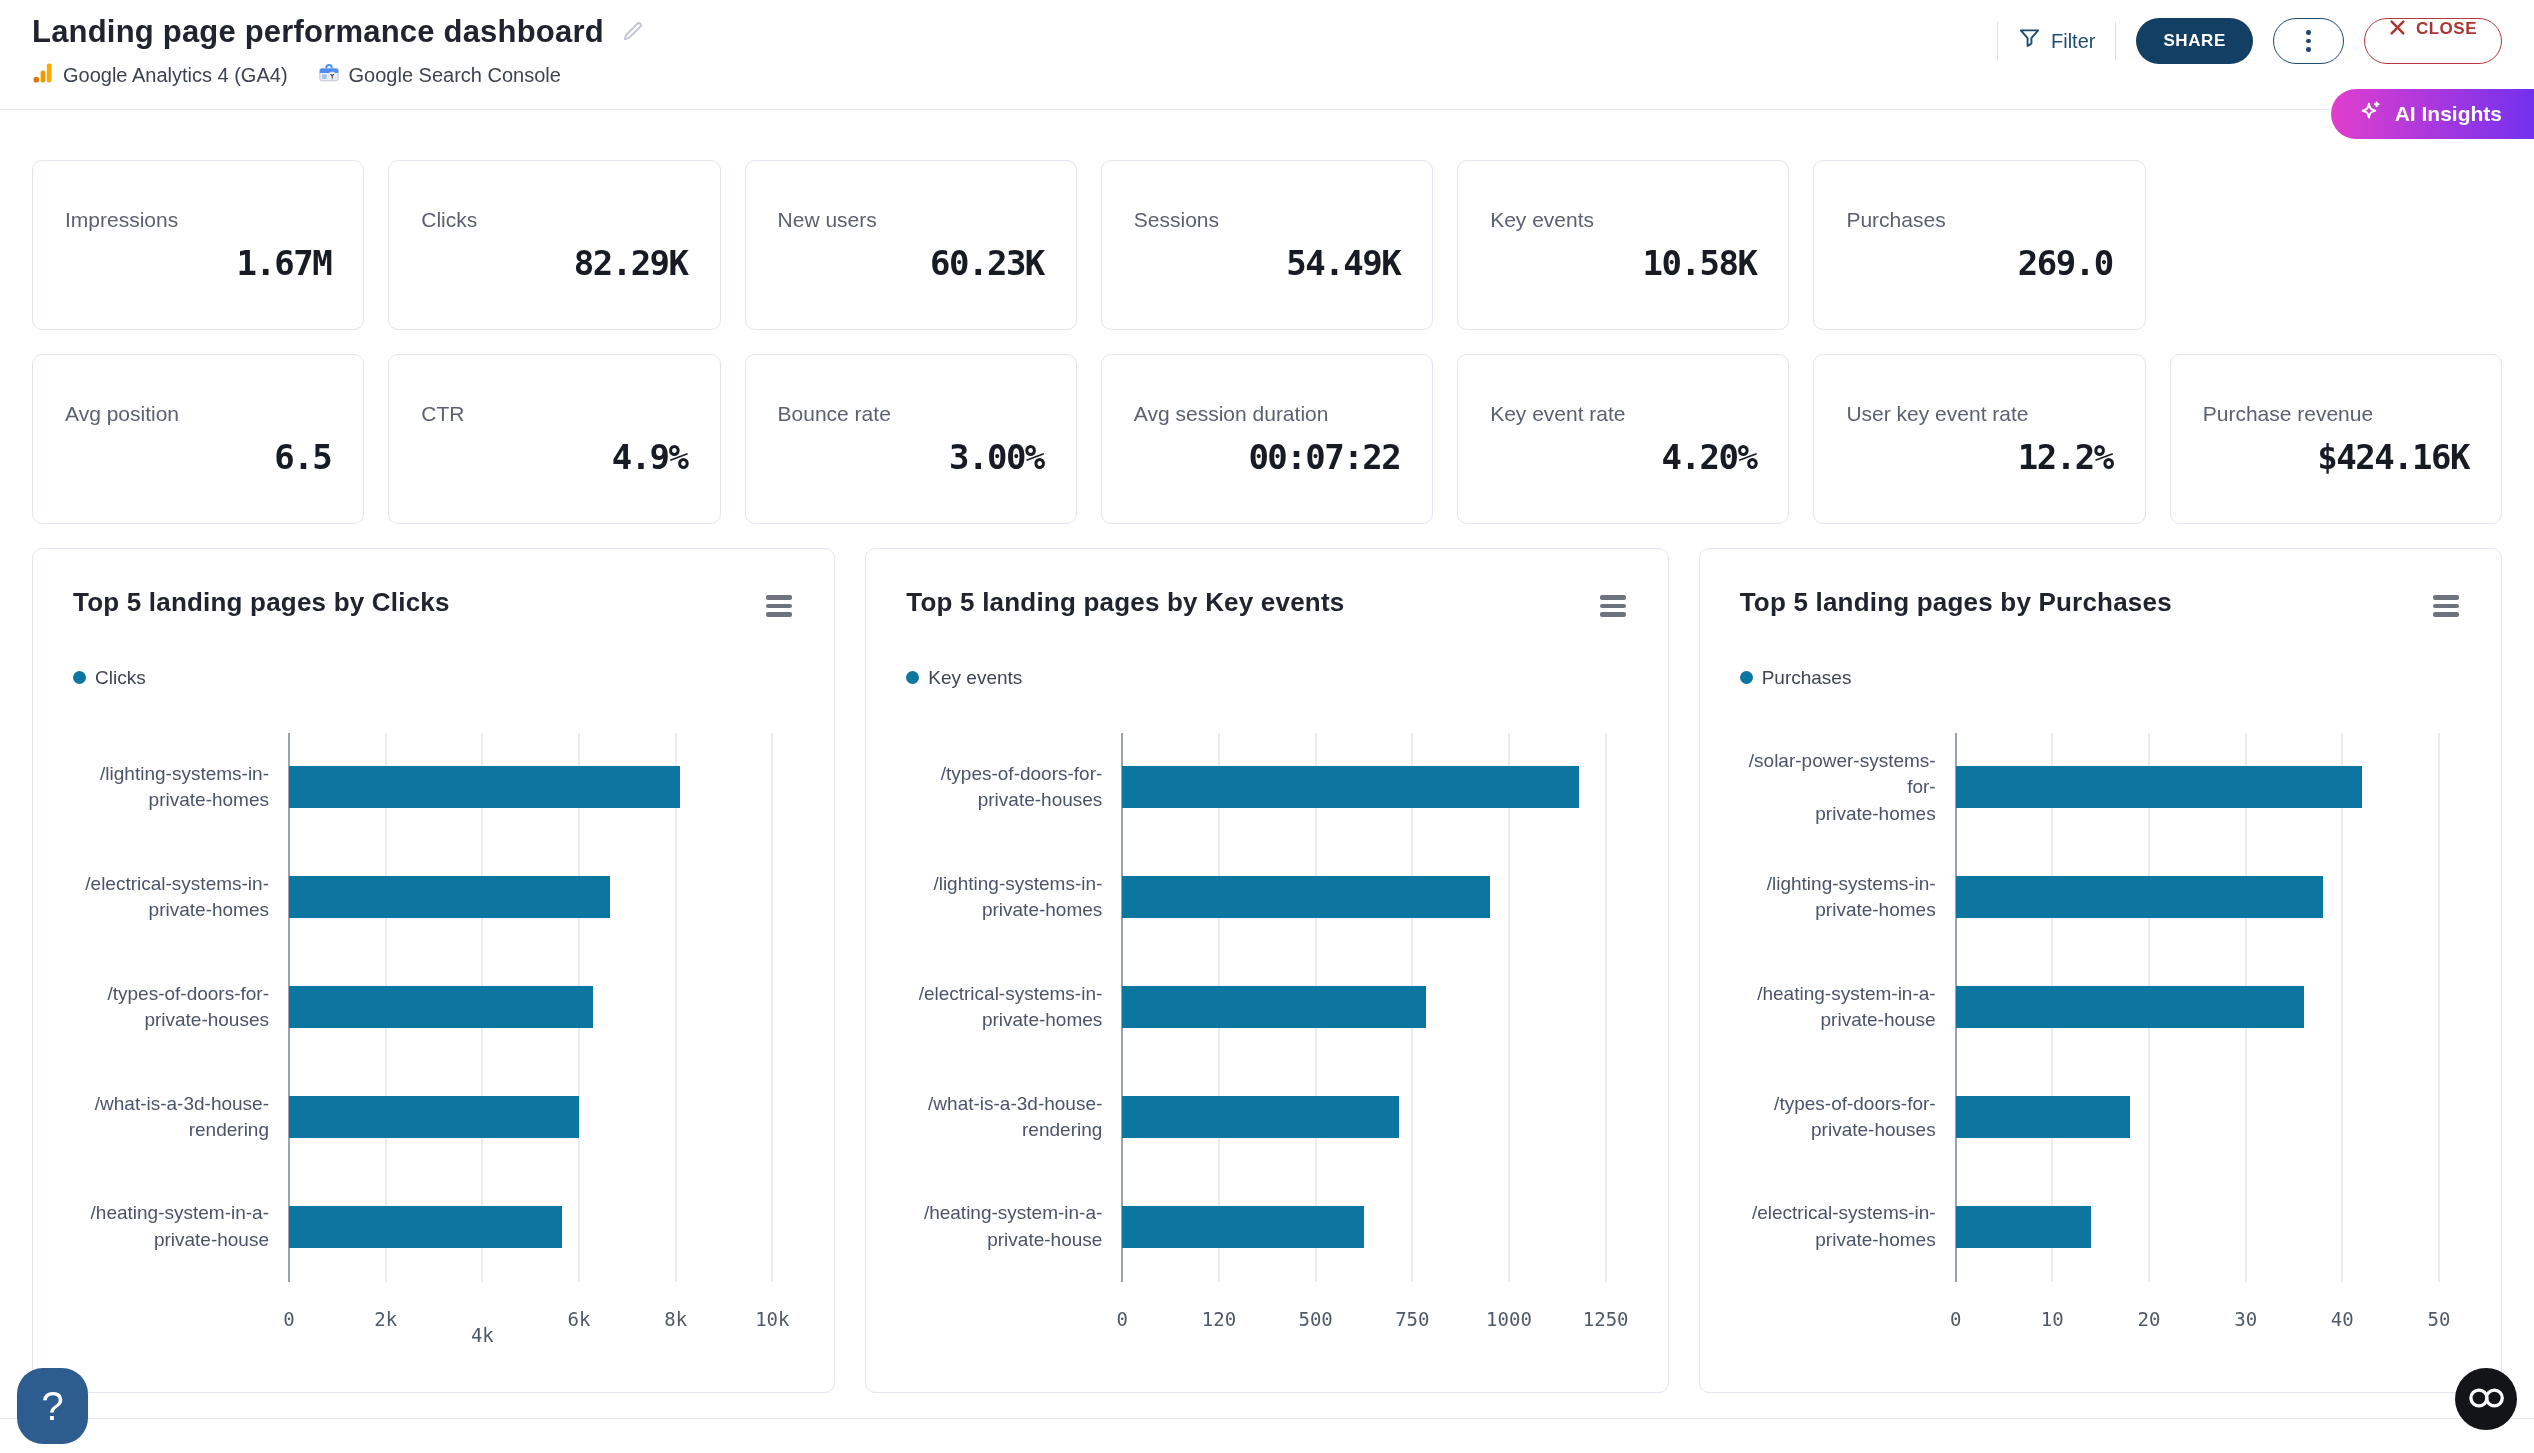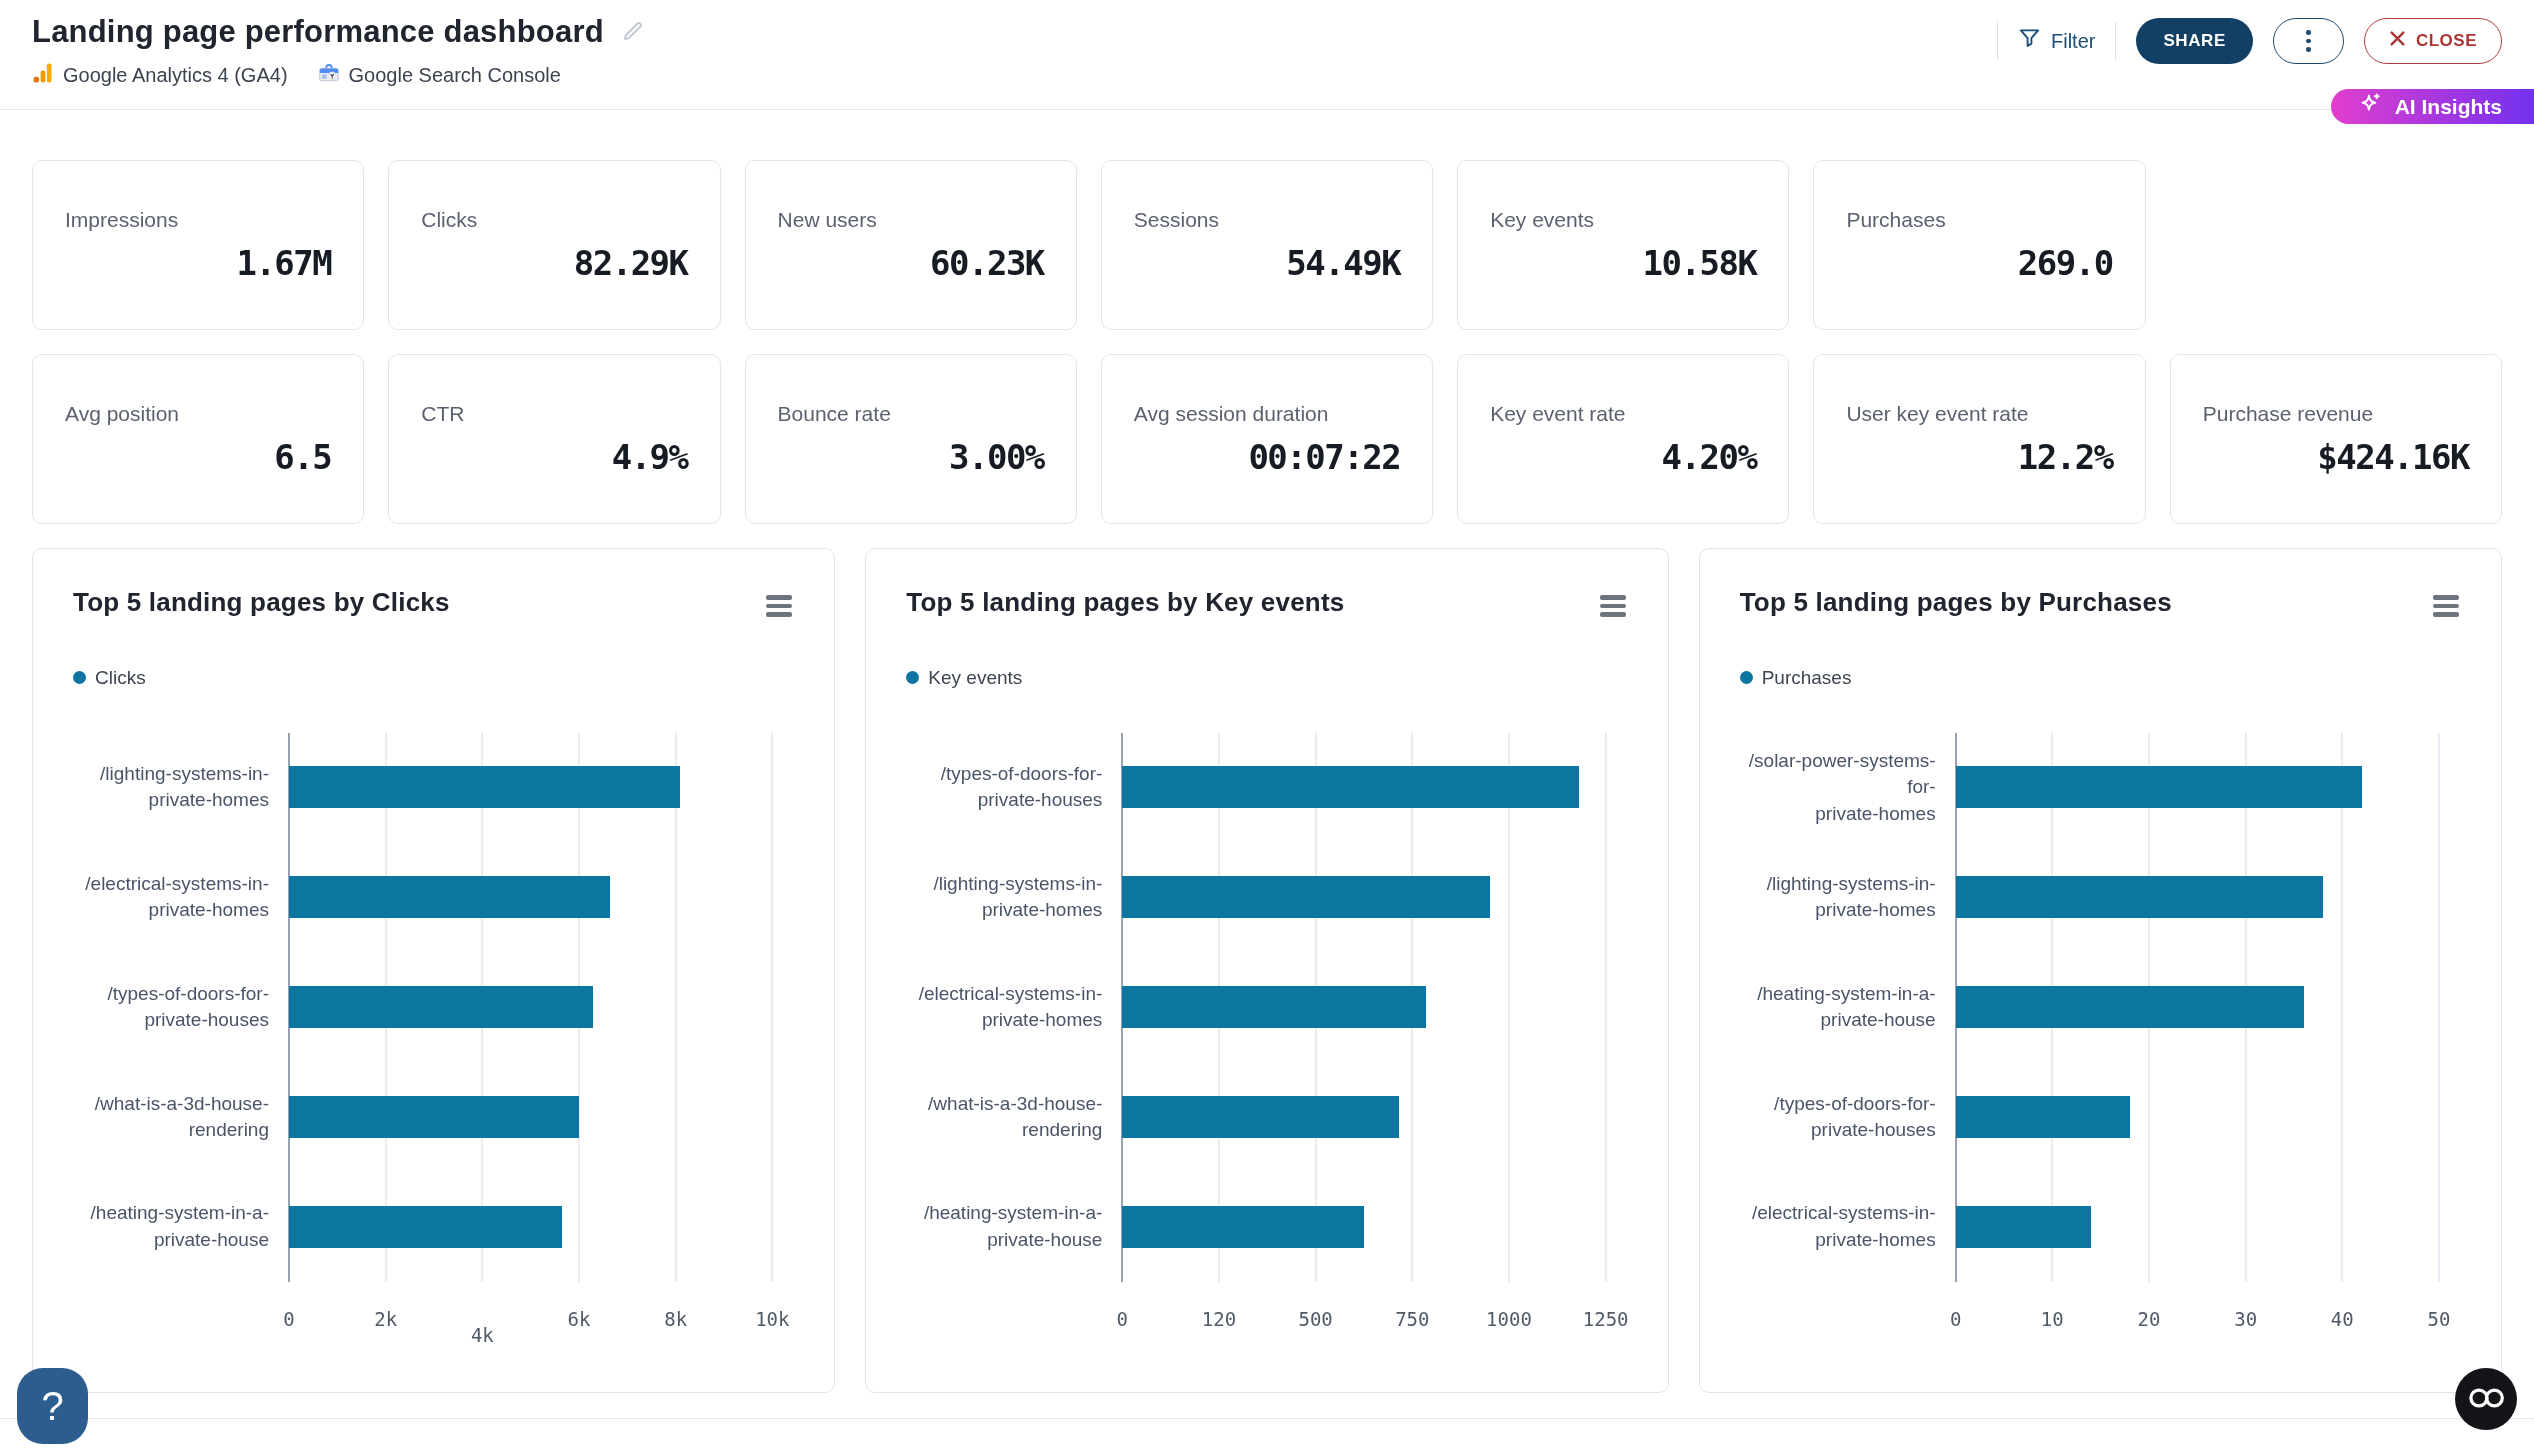--- a/index.html
+++ b/index.html
@@ -20,22 +20,22 @@
   .page-title { font-size: 31px; font-weight: 700; color: #20242f; letter-spacing: 0.2px; }
   .pencil-btn { background: none; border: 0; display: flex; align-items: center; }
   .sources { display: flex; gap: 30px; margin-top: 12px; padding-bottom: 20px; }
   .source { display: flex; align-items: center; gap: 9px; font-size: 20px; color: #3c4350; background: none; border: 0; }
   .header-actions { display: flex; align-items: center; gap: 20px; margin-top: 4px; }
   .vdiv { width: 1px; height: 38px; background: #dcdfe9; }
   .filter-btn { display: flex; align-items: center; gap: 10px; font-size: 20px; font-weight: 500; color: #1c4d74; background: none; border: 0; }
   .share-btn { height: 46px; border-radius: 23px; background: #123f63; color: #fff; border: 0; padding: 0 27px; font-size: 17px; font-weight: 700; letter-spacing: 0.6px; }
   .more-btn { height: 46px; width: 71px; border-radius: 23px; background: #fff; border: 1.5px solid #1d4a6e; display: flex; flex-direction: column; align-items: center; justify-content: center; gap: 4px; }
   .more-btn .dot { width: 4.5px; height: 4.5px; border-radius: 50%; background: #1d4a6e; }
-  .close-btn { height: 46px; border-radius: 23px; background: #fff; border: 1.5px solid #b23a3a; color: #ab3434; padding: 0 24px; display: flex; align-items: center; gap: 10px; font-size: 17px; font-weight: 700; letter-spacing: 0.5px; }
-  .ai-btn { position: absolute; top: 89px; right: 0; z-index: 4; height: 35px; padding: 0 32px 0 26px; border: 0; border-radius: 25px 0 0 25px; background: linear-gradient(90deg, #e13ecd, #7331ee); color: #fff; font-size: 21px; font-weight: 600; display: flex; align-items: center; gap: 12px; }
+  .close-btn { height: 46px; border-radius: 23px; background: #fff; border: 1.5px solid #b23a3a; color: #ab3434; padding: 0 24px; display: flex; gap: 10px; font-size: 17px; font-weight: 700; letter-spacing: 0.5px; }
+  .ai-btn { position: absolute; top: 89px; right: 0; z-index: 4; height: 50px; padding: 0 32px 0 26px; border: 0; border-radius: 25px 0 0 25px; background: linear-gradient(90deg, #e13ecd, #7331ee); color: #fff; font-size: 21px; font-weight: 600; display: flex; align-items: center; gap: 12px; }
 
   
   .main { padding: 0 32px; }
   .kpi-grid { display: grid; grid-template-columns: repeat(7, 1fr); gap: 24px; }
   .kpi-grid.first { margin-top: 50px; }
   .kpi-grid.second { margin-top: 24px; }
   .kpi-card { height: 170px; background: #fff; border: 1px solid #e2e5f1; border-radius: 10px; padding: 0 32px; display: flex; flex-direction: column; justify-content: center; gap: 11px; }
   .kpi-label { font-size: 21px; color: #5b6170; }
   .kpi-value { font-size: 34px; font-weight: 700; color: #171b24; font-family: "DejaVu Sans Mono", monospace; letter-spacing: -1.5px; text-align: right; }
 

